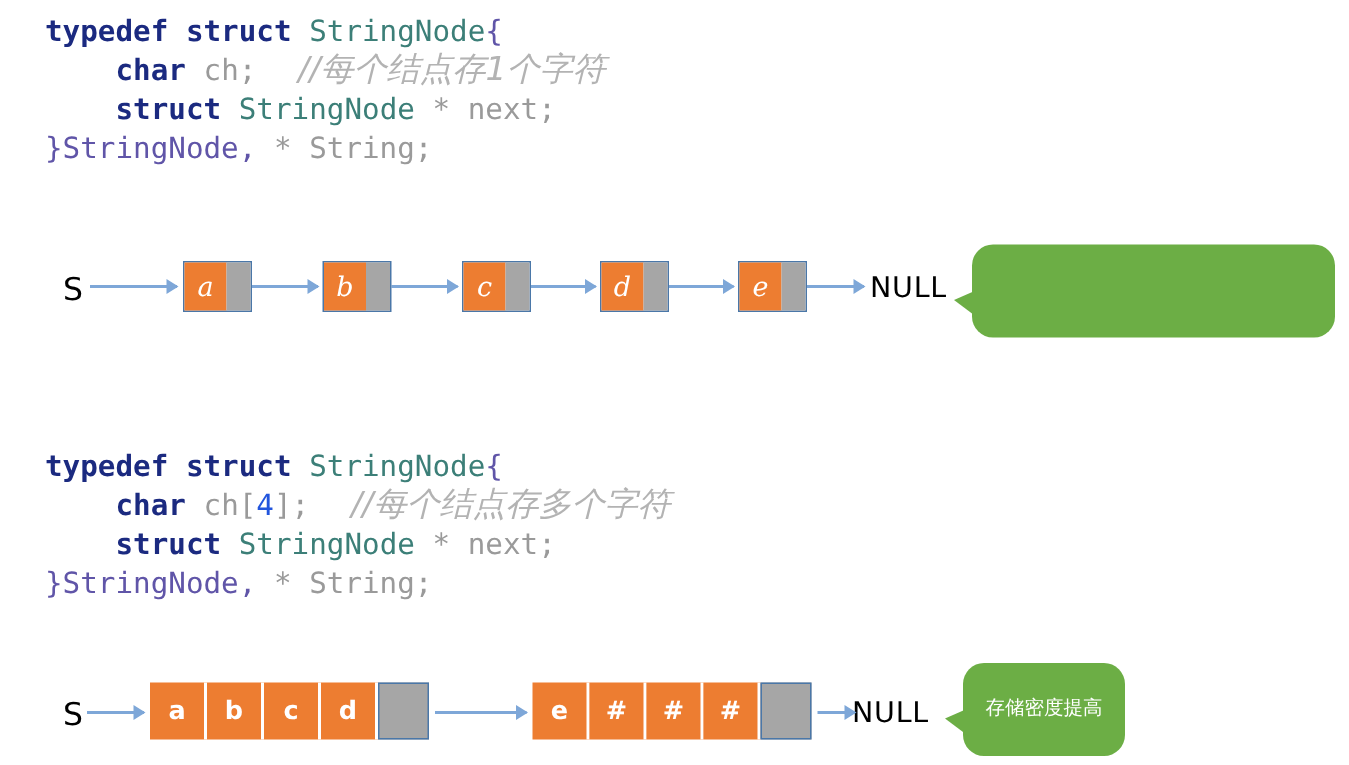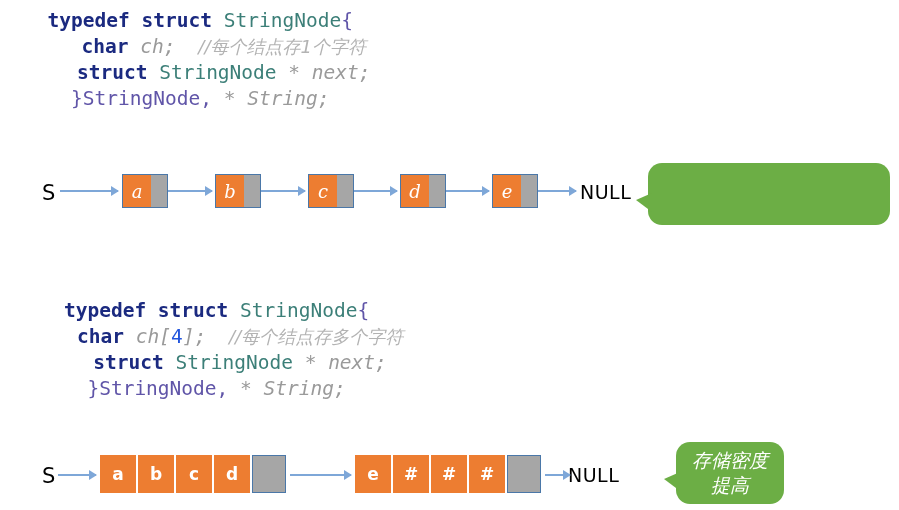--- a/index.html
+++ b/index.html
@@ -20,28 +20,28 @@
     position: absolute;
     font-family: "DejaVu Sans Mono", "Liberation Mono", monospace;
     font-size: 19.5px;
     line-height: 26px;
     white-space: pre;
     letter-spacing: 0px;
   }
   #code-block-1 { left: 30px; top: 8px; }
   #code-block-2 { left: 30px; top: 298px; }
 
-  .code-line { display: block; height: 26px; text-align: center; }
+  .code-line { display: block; height: 26px; }
 
   .kw      { color: #1b2a80; font-weight: bold; }      
   .type    { color: #3c7f78; }                          
-  .plain   { color: #9a9a9a; font-style: italic; }                          
+  .plain   { color: #9a9a9a; }                          
   .ident   { color: #6055a8; }                          
   .num     { color: #2255dd; }                          
-  .comment { color: #b3b3b3; font-style: italic; font-family:"DejaVu Sans","Liberation Sans",sans-serif; font-size:18px;}
+  .comment { color: #b3b3b3; font-style: italic; font-family:"DejaVu Sans","Liberation Sans",sans-serif; font-size:22px;}
 
   
   .diagram { position: absolute; }
   #diagram-1 { left: 0; top: 165px; width: 899px; height: 70px; }
   #diagram-2 { left: 0; top: 450px; width: 899px; height: 60px; }
 
   .s-label {
     position: absolute;
     font-family: "DejaVu Sans", "Liberation Sans", sans-serif;
     font-size: 21px;
@@ -147,25 +147,24 @@
     border-top: 7px solid transparent;
     border-bottom: 12px solid transparent;
   }
   #callout-1 {
     left: 648px; top: 163px;
     width: 242px; height: 62px;
     font-size: 19px;
     padding: 0 10px;
   }
   #callout-2 {
-    left: 676px; top: 442px;
+    left: 642px; top: 442px;
     width: 108px; height: 62px;
-    font-size: 19px;
+    font-size: 13px;
     padding: 0 8px;
-    font-style: italic;
   }
 </style>
 </head>
 <body>
 
 <div class="code-block" id="code-block-1"><span class="code-line"><span class="kw">typedef struct </span><span class="type">StringNode</span><span class="ident">{</span></span><span class="code-line"><span class="plain">    </span><span class="kw">char</span><span class="plain"> ch;</span><span class="comment">    //每个结点存1个字符</span></span><span class="code-line"><span class="plain">    </span><span class="kw">struct</span><span class="plain"> </span><span class="type">StringNode</span><span class="plain"> * next;</span></span><span class="code-line"><span class="ident">}StringNode,</span><span class="plain"> * String;</span></span></div>
 
 <div class="diagram" id="diagram-1">
   <div class="s-label" style="left:42px; top:16px;">S</div>
   <div class="null-label" style="left:580px; top:16px;">NULL</div>

